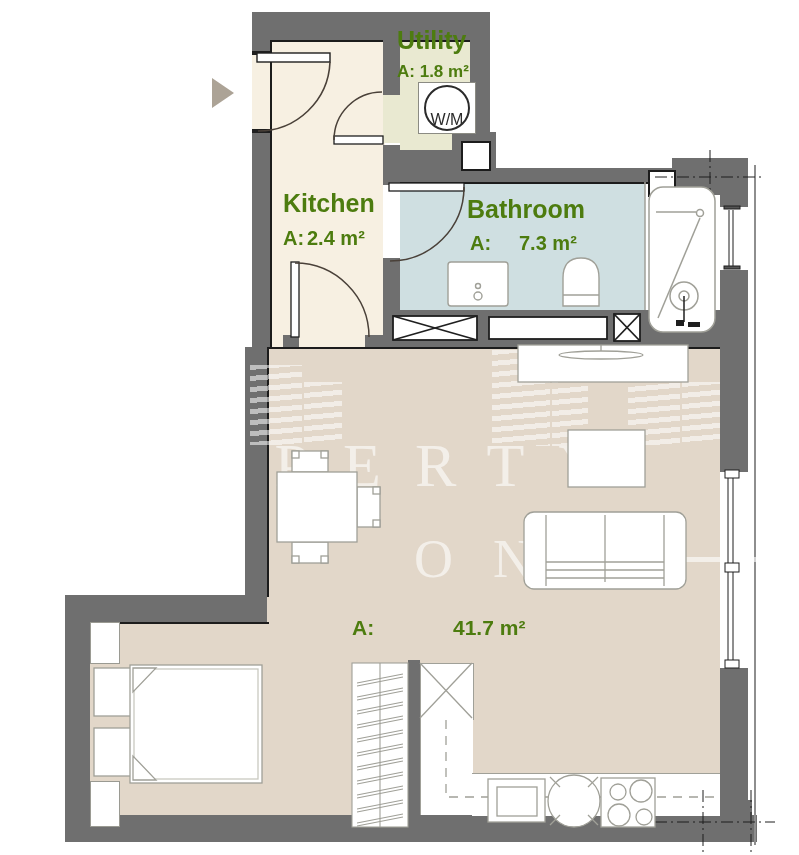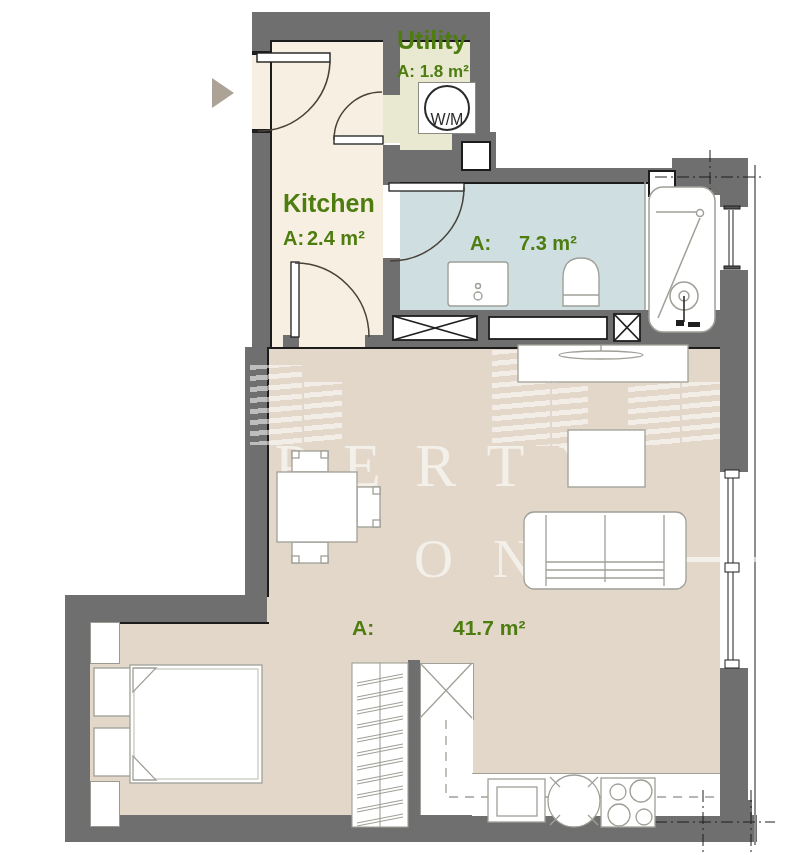--- a/index.html
+++ b/index.html
@@ -239,19 +239,20 @@
   <div class="label room-name" style="left:397px;top:26px;">Utility</div>
   <div class="label" style="left:397px;top:62px;font-size:17px;">
     <span>A:</span>
     <span>1.8 m²</span>
   </div>
 
   <div class="label room-name" style="left:283px;top:189px;">Kitchen</div>
   <div class="label area" style="left:283px;top:227px;">A:</div>
   <div class="label area" style="left:307px;top:227px;">2.4 m²</div>
 
+  <div class="label room-name" style="left:467px;top:195px;">Bathroom</div>
   <div class="label area" style="left:470px;top:232px;">A:</div>
   <div class="label area" style="left:519px;top:232px;">7.3 m²</div>
 
   <div class="label" style="left:352px;top:616px;font-size:21px;">A:</div>
   <div class="label" style="left:453px;top:616px;font-size:21px;">41.7 m²</div>
 
 </div>
 
 </body></html>

